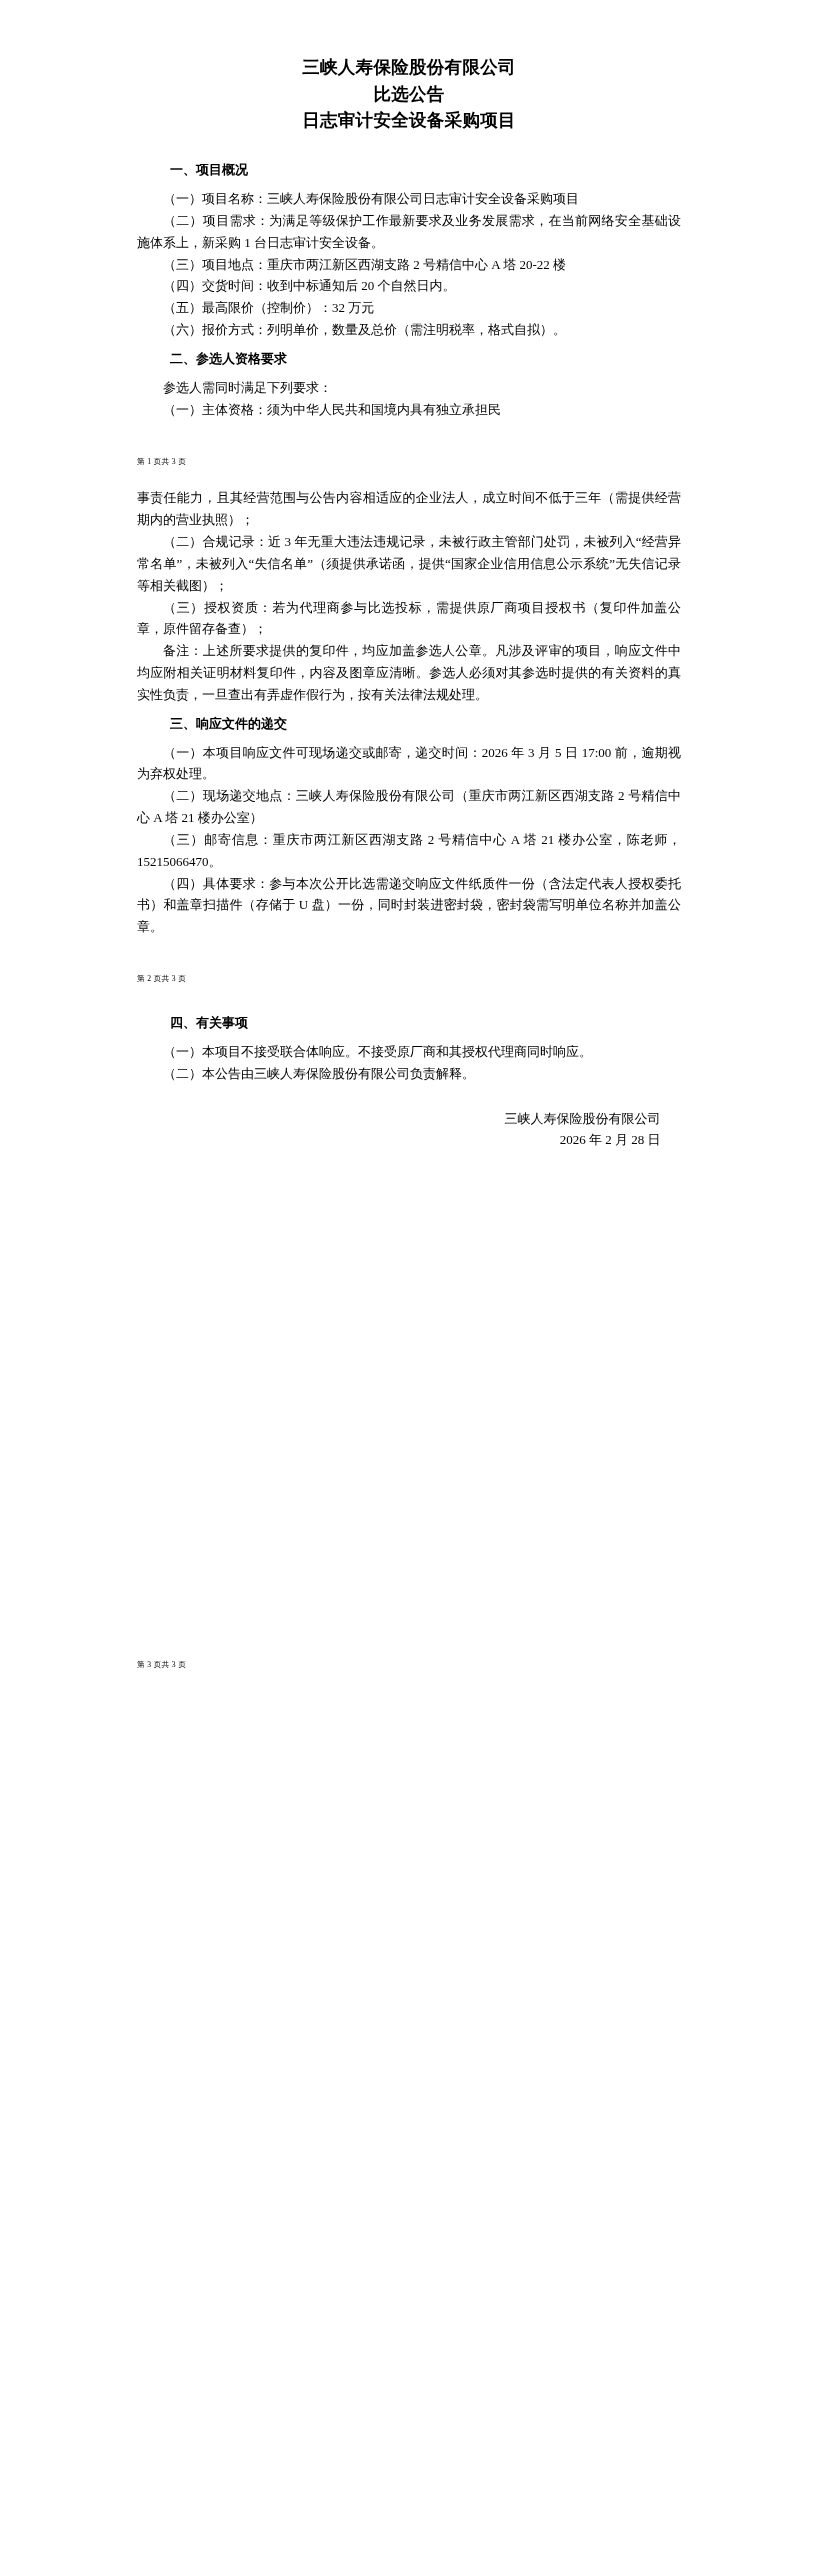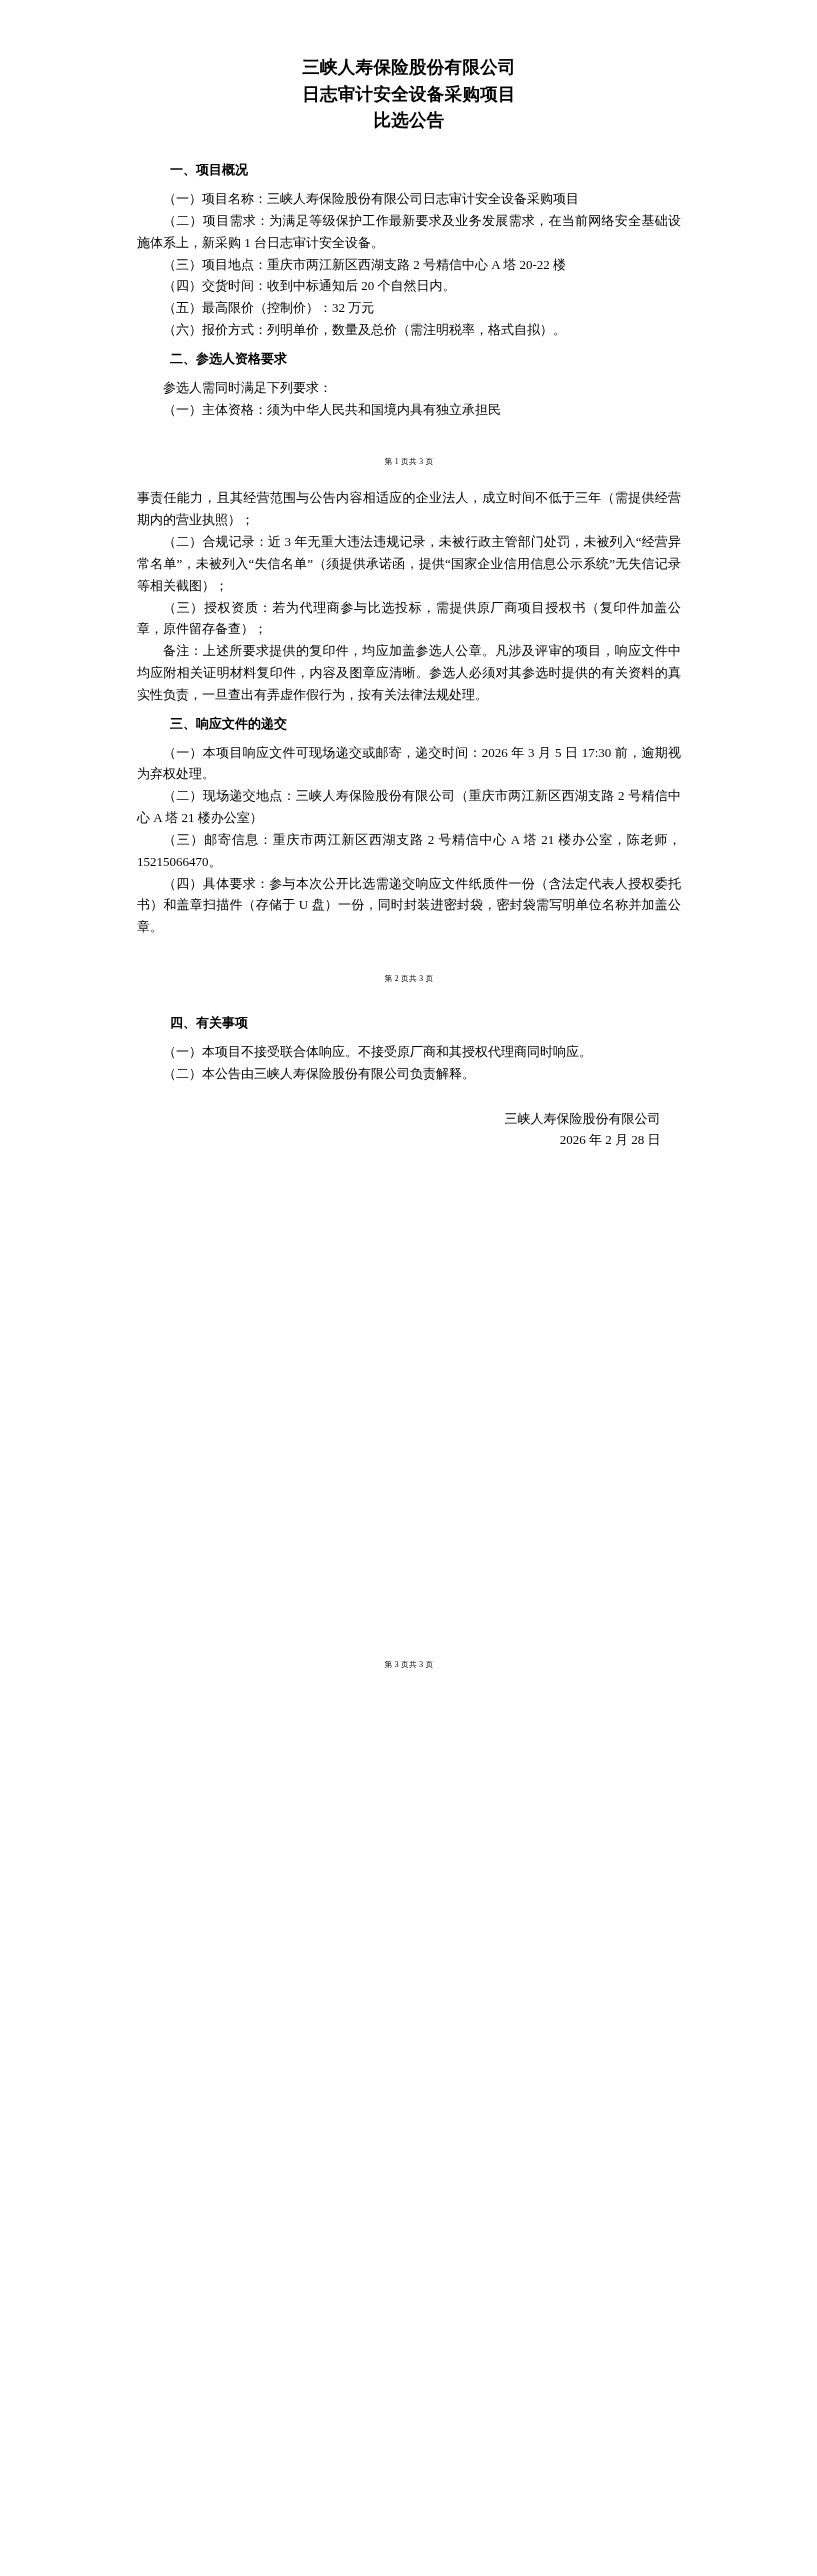--- a/index.html
+++ b/index.html
@@ -43,21 +43,20 @@
     text-indent: 2em;
   }
   p.heading {
     margin: 7px;
     font-size: 13px;
     line-height: 1.68;
     font-weight: bold;
     text-indent: 2em;
   }
   .page-footer {
-    text-align: center;
     font-size: 7.7px;
     color: #000;
     padding-top: 13.4px;
     padding-bottom: 5.2px;
     letter-spacing: 0.3px;
   }
   .gap-block {
     height: 23px;
   }
   .sign-block {
@@ -77,22 +76,22 @@
 </style>
 </head>
 <body>
 
 <div class="page">
 
   <div class="sheet">
 
     <div class="title-block">
       <div class="doc-title">三峡人寿保险股份有限公司</div>
+      <div class="doc-title">比选公告</div>
       <div class="doc-title">日志审计安全设备采购项目</div>
-      <div class="doc-title">比选公告</div>
     </div>
 
 
     <p class="heading">一、项目概况</p>
 
     <p class="para">（一）项目名称：三峡人寿保险股份有限公司日志审计安全设备采购项目</p>
     <p class="para">（二）项目需求：为满足等级保护工作最新要求及业务发展需求，在当前网络安全基础设施体系上，新采购 1 台日志审计安全设备。</p>
     <p class="para">（三）项目地点：重庆市两江新区西湖支路 2 号精信中心 A 塔 20-22 楼</p>
     <p class="para">（四）交货时间：收到中标通知后 20 个自然日内。</p>
     <p class="para">（五）最高限价（控制价）：32 万元</p>
@@ -110,21 +109,21 @@
   <div class="sheet">
     <div class="pg2-top-space"></div>
 
     <p class="para" style="text-indent:0;">事责任能力，且其经营范围与公告内容相适应的企业法人，成立时间不低于三年（需提供经营期内的营业执照）；</p>
     <p class="para">（二）合规记录：近 3 年无重大违法违规记录，未被行政主管部门处罚，未被列入“经营异常名单”，未被列入“失信名单”（须提供承诺函，提供“国家企业信用信息公示系统”无失信记录等相关截图）；</p>
     <p class="para">（三）授权资质：若为代理商参与比选投标，需提供原厂商项目授权书（复印件加盖公章，原件留存备查）；</p>
     <p class="para">备注：上述所要求提供的复印件，均应加盖参选人公章。凡涉及评审的项目，响应文件中均应附相关证明材料复印件，内容及图章应清晰。参选人必须对其参选时提供的有关资料的真实性负责，一旦查出有弄虚作假行为，按有关法律法规处理。</p>
 
     <p class="heading">三、响应文件的递交</p>
 
-    <p class="para">（一）本项目响应文件可现场递交或邮寄，递交时间：2026 年 3 月 5 日 17:30 前，逾期视为弃权处理。</p>
+    <p class="para">（一）本项目响应文件可现场递交或邮寄，递交时间：2026 年 3 月 5 日 17:00 前，逾期视为弃权处理。</p>
     <p class="para">（二）现场递交地点：三峡人寿保险股份有限公司（重庆市两江新区西湖支路 2 号精信中心 A 塔 21 楼办公室）</p>
     <p class="para">（三）邮寄信息：重庆市两江新区西湖支路 2 号精信中心 A 塔 21 楼办公室，陈老师，15215066470。</p>
     <p class="para">（四）具体要求：参与本次公开比选需递交响应文件纸质件一份（含法定代表人授权委托书）和盖章扫描件（存储于 U 盘）一份，同时封装进密封袋，密封袋需写明单位名称并加盖公章。</p>
 
     <div class="gap-block"></div>
     <div class="page-footer">第 2 页共 3 页</div>
   </div>
 
   <div class="sheet">
     <div class="pg2-top-space"></div>

